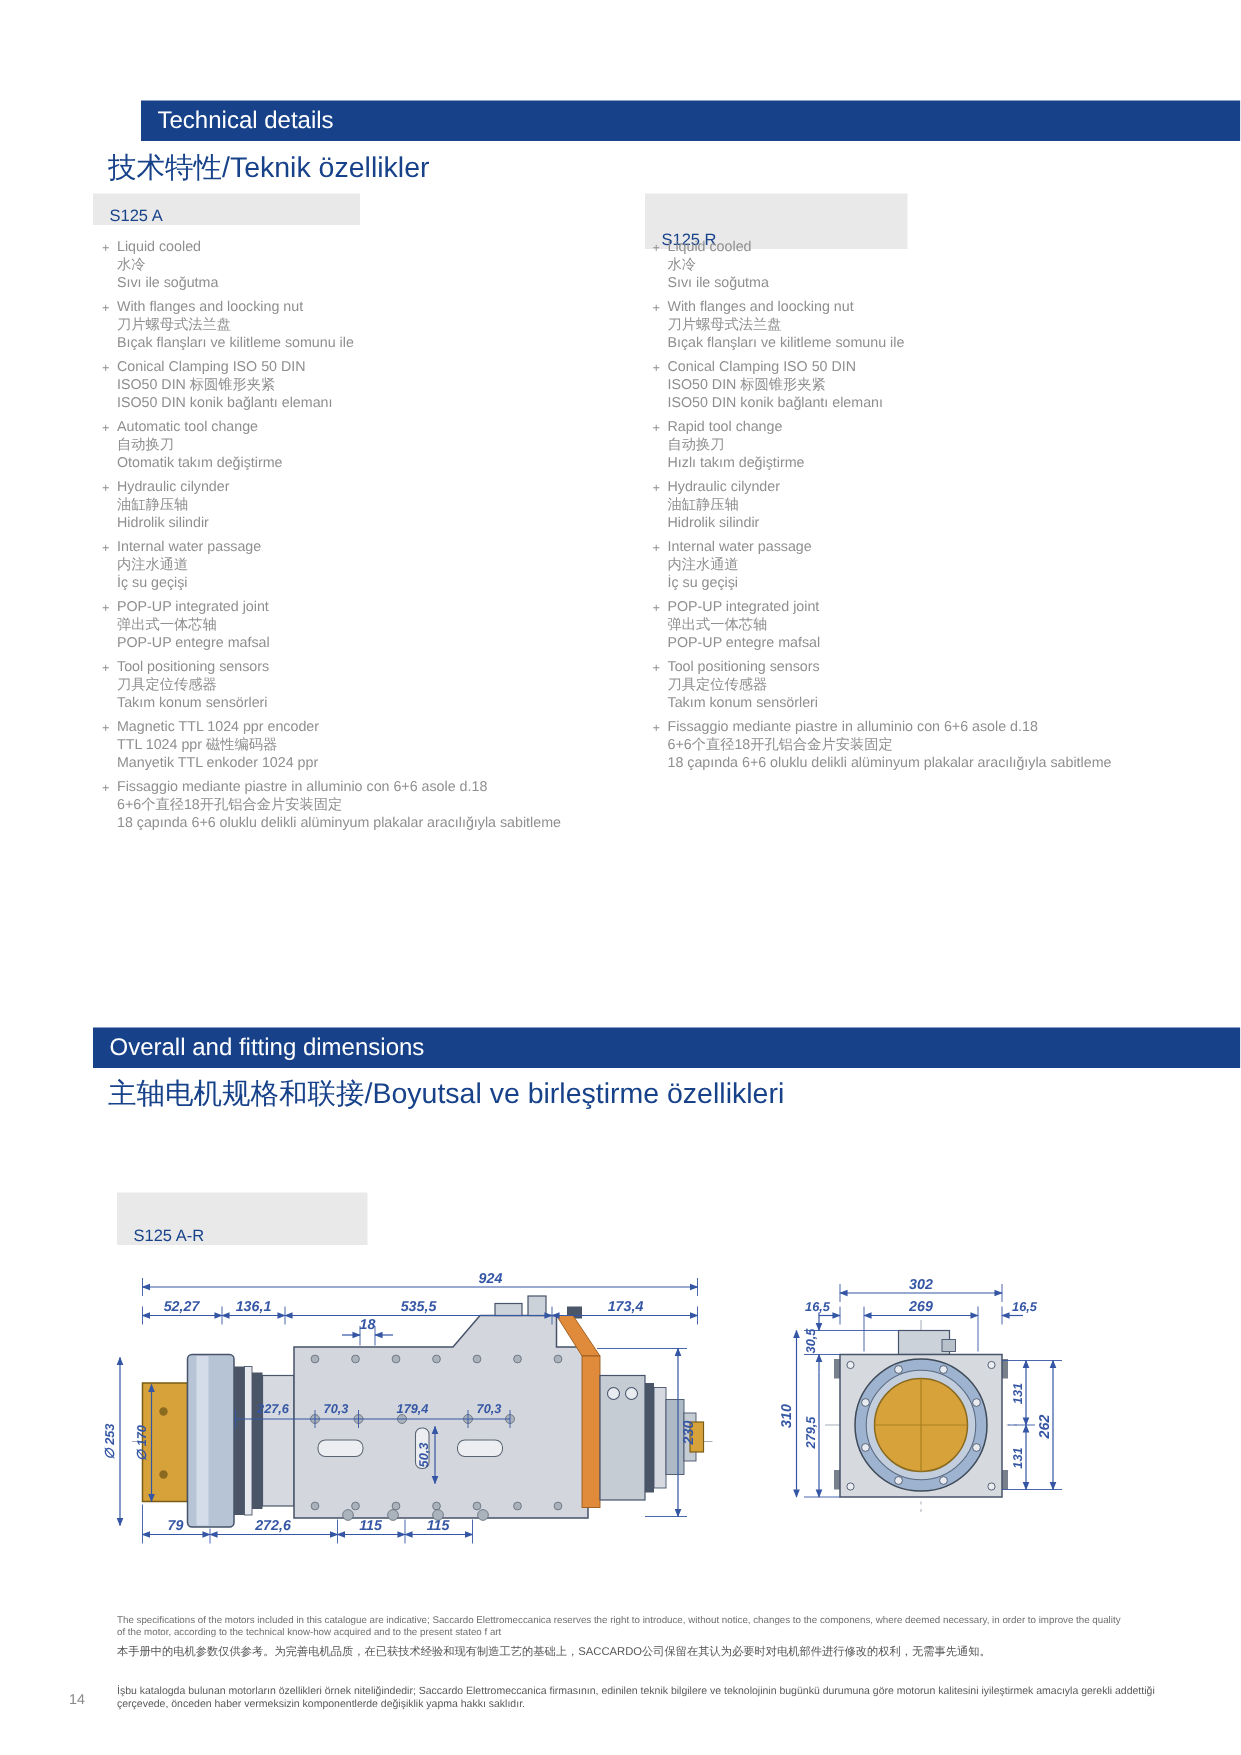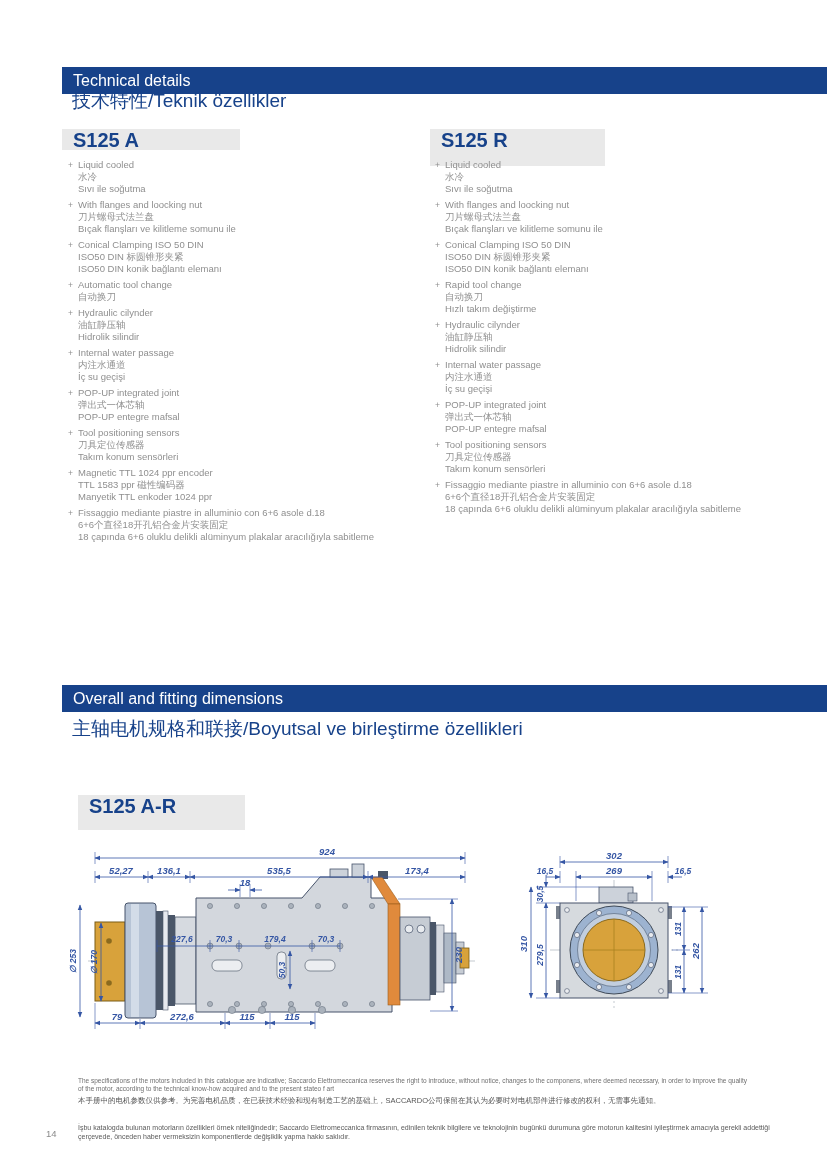--- a/index.html
+++ b/index.html
@@ -1,27 +1,27 @@
 <!DOCTYPE html>
 <html><head>
 <meta charset="utf-8">
 <style>
   html,body { margin:0; padding:0; background:#ffffff; }
   .page { position:relative; width:827px; height:1170px; background:#fff;
           font-family:"Liberation Sans", sans-serif; overflow:hidden; }
 
   .secbar { position:absolute; left:62px; right:0; height:27px; background:#17428a;
             color:#fff; font-size:16px; line-height:27px; padding-left:11px; }
-  .secbar.t1 { top:67px; } .secbar.t2 { top:685px; }
+  .secbar.t1 { top:67px;margin-left:32px; } .secbar.t2 { top:685px; }
 
   .subtitle { position:absolute; left:72px; color:#17428a; font-size:19px; }
-  .sub1 { top:88px; } .sub2 { top:716px; }
-
-  .modelbox { position:absolute; background:#e9e9e9; color:#17428a; font-weight:bold;
-              font-size:20px; display:flex; align-items:flex-start; padding-left:11px; }
+  .sub1 { top:99px; } .sub2 { top:716px; }
+
+  .modelbox { position:absolute; background:#e9e9e9; color:#17428a; font-weight:normal;
+              font-size:11px; display:flex; align-items:flex-end; padding-left:11px; }
   .mb-a  { left:62px;  top:129px; width:167px; height:21px; }
   .mb-r  { left:430px; top:129px; width:164px; height:37px; }
   .mb-ar { left:78px;  top:795px; width:156px; height:35px; }
 
   .flist { position:absolute; top:159px; margin:0; padding:0; list-style:none;
            font-size:9.5px; line-height:12px; color:#8f8f8f; }
   .fl-a { left:68px;  width:352px; }
   .fl-r { left:435px; width:352px; }
   .fitem { display:flex; margin-bottom:4px; }
   .blt  { flex:0 0 10px; width:10px; font-size:8.5px; color:#8f8f8f; }
@@ -84,20 +84,21 @@
           <div>Conical Clamping ISO 50 DIN</div>
           <div>ISO50 DIN 标圆锥形夹紧</div>
           <div>ISO50 DIN konik bağlantı elemanı</div>
         </div>
       </li>
     <li class="fitem">
         <span class="blt">+</span>
         <div class="ftxt">
           <div>Automatic tool change</div>
           <div>自动换刀</div>
+          <div>Otomatik takım değiştirme</div>
         </div>
       </li>
     <li class="fitem">
         <span class="blt">+</span>
         <div class="ftxt">
           <div>Hydraulic cilynder</div>
           <div>油缸静压轴</div>
           <div>Hidrolik silindir</div>
         </div>
       </li>
@@ -122,21 +123,21 @@
         <div class="ftxt">
           <div>Tool positioning sensors</div>
           <div>刀具定位传感器</div>
           <div>Takım konum sensörleri</div>
         </div>
       </li>
     <li class="fitem">
         <span class="blt">+</span>
         <div class="ftxt">
           <div>Magnetic TTL 1024 ppr encoder</div>
-          <div>TTL 1583 ppr 磁性编码器</div>
+          <div>TTL 1024 ppr 磁性编码器</div>
           <div>Manyetik TTL enkoder 1024 ppr</div>
         </div>
       </li>
     <li class="fitem">
         <span class="blt">+</span>
         <div class="ftxt">
           <div>Fissaggio mediante piastre in alluminio con 6+6 asole d.18</div>
           <div>6+6个直径18开孔铝合金片安装固定</div>
           <div class="just">18 çapında 6+6 oluklu delikli alüminyum plakalar aracılığıyla sabitleme</div>
         </div>

